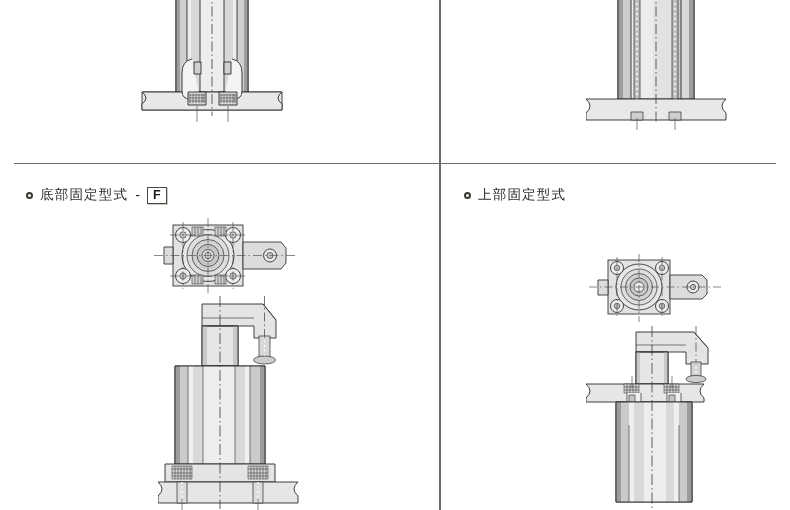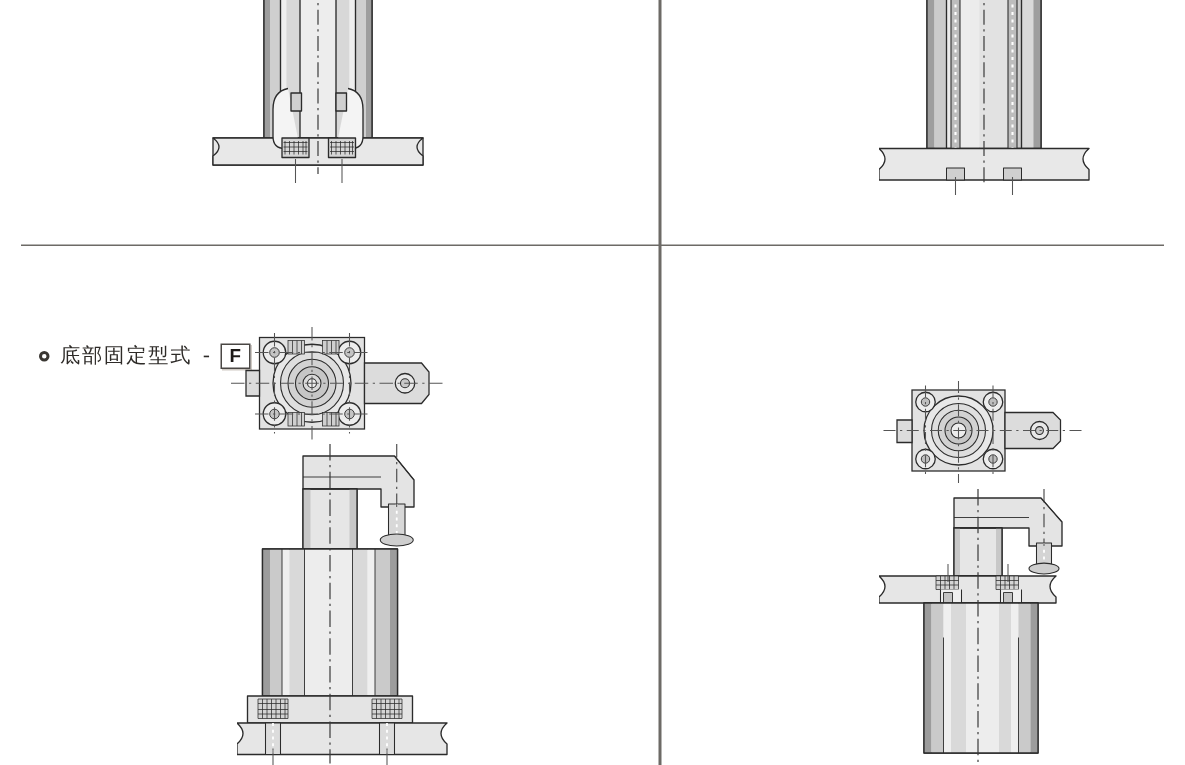--- a/index.html
+++ b/index.html
@@ -24,21 +24,21 @@
   
   .caption{position:absolute;display:flex;align-items:center;gap:7px;
            font-size:13.5px;color:#2e2b28;letter-spacing:1.2px;white-space:nowrap;}
   .bullet{display:inline-block;width:7px;height:7px;border-radius:50%;
           border:2px solid #3a3732;background:#ffffff;box-sizing:border-box;}
   .dash{color:#2e2b28;letter-spacing:0;}
   .codebox{display:inline-block;border:1.3px solid #4a4744;padding:0px 5px;
            font-size:12.5px;font-weight:bold;line-height:15px;color:#1d1a18;
            font-family:"Liberation Sans",sans-serif;letter-spacing:0;
            background:#fff;box-shadow:1px 1px 0 #cfcac4;}
-  #cap-bl{left:26px;top:186px;margin-top:42px;}
+  #cap-bl{left:26px;top:186px;}
   #cap-br{left:464px;top:186px;}
 
   svg{display:block;}
   .dwg{position:absolute;}
 </style>
 </head>
 <body>
 
 <div class="page">
 
@@ -287,20 +287,24 @@
 
       <line x1="62" y1="0" x2="62" y2="213" stroke="#3a3a3a" stroke-width="0.8" stroke-dasharray="11 3 1.5 3"></line>
       <line x1="106.5" y1="0" x2="106.5" y2="42" stroke="#3a3a3a" stroke-width="0.7" stroke-dasharray="9 3 1.5 3"></line>
       <line x1="24" y1="203" x2="24" y2="214" stroke="#555" stroke-width="0.7"></line>
       <line x1="100" y1="203" x2="100" y2="214" stroke="#555" stroke-width="0.7"></line>
     </g>
   </svg>
 
   <div class="quad" id="q-br"></div>
 
+  <div class="caption" id="cap-br">
+    <span class="bullet"></span>
+    <span>上部固定型式</span>
+  </div>
 
   <svg class="dwg" style="left:586px;top:252px;" width="140" height="72" viewBox="0 0 140 72">
     <g stroke="#2b2b2b" stroke-width="0.85" fill="none">
       <rect x="22" y="8" width="62" height="54" fill="#e2e2e2"></rect>
       <path d="M84 23 L116 23 L121 28 L121 42 L116 47 L84 47 Z" fill="#dcdcdc" stroke="#2b2b2b"></path>
       <circle cx="107" cy="35" r="6" fill="#e8e8e8" stroke="#2b2b2b"></circle>
       <circle cx="107" cy="35" r="2.6" fill="#c9c9c9" stroke="#2b2b2b" stroke-width="0.7"></circle>
       <path d="M22 28 L12 28 L12 43 L22 43 Z" fill="#dcdcdc" stroke="#2b2b2b"></path>
       <circle cx="53" cy="35" r="23" fill="#e8e8e8" stroke="#2b2b2b"></circle>
       <circle cx="53" cy="35" r="18" fill="#dedede" stroke="#2b2b2b" stroke-width="0.7"></circle>

